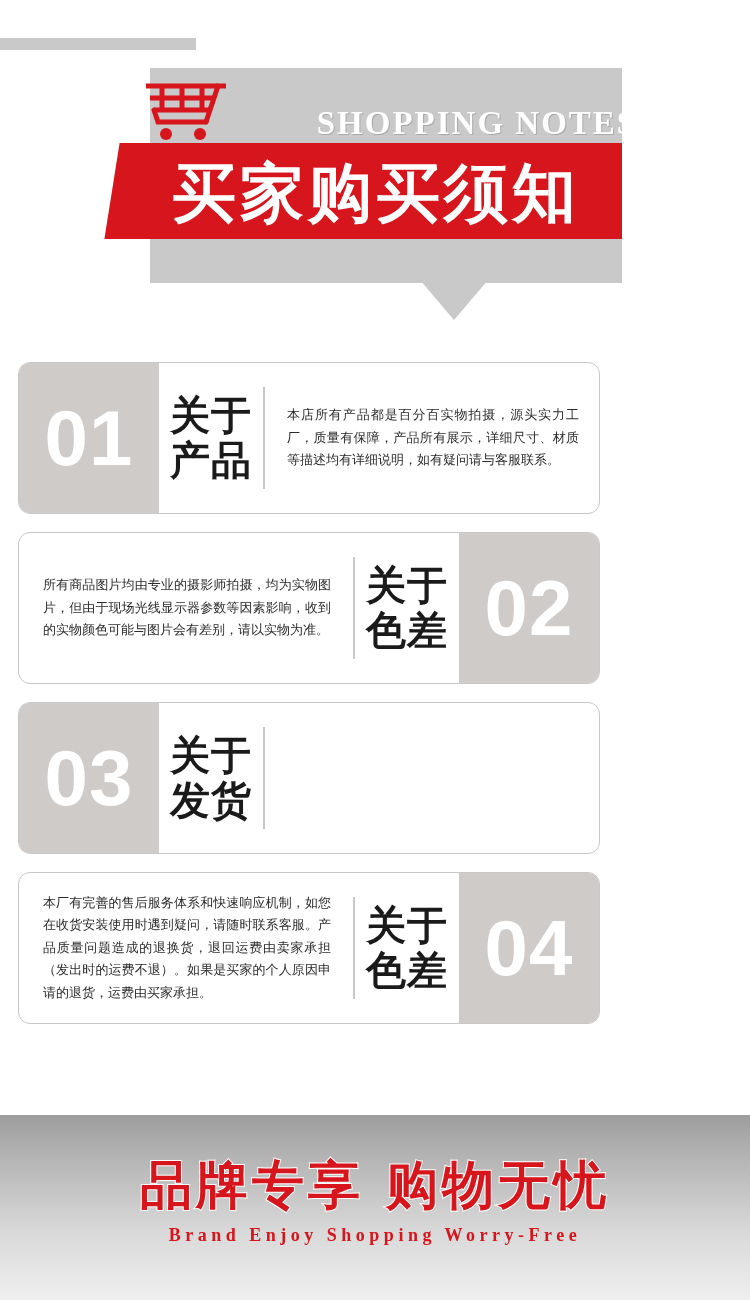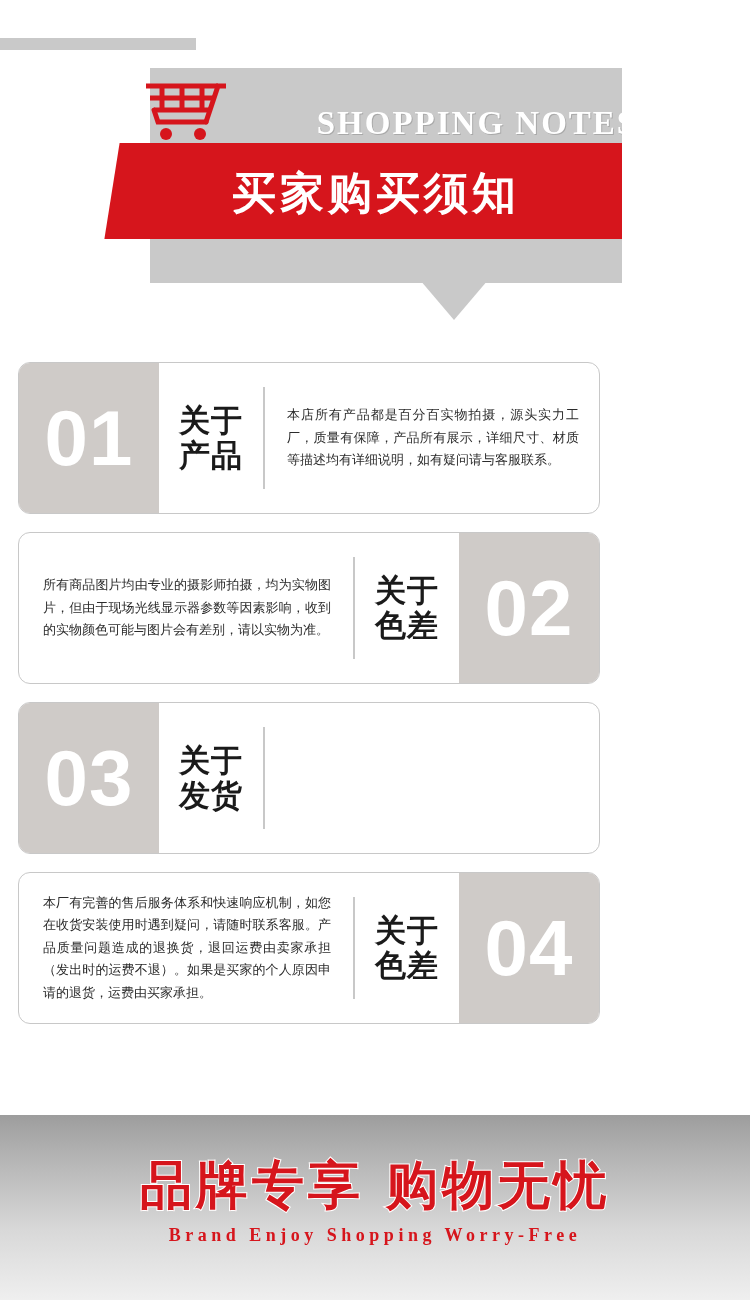--- a/index.html
+++ b/index.html
@@ -74,21 +74,21 @@
     position: absolute;
     left: 112px;
     top: 150px;
     width: 528px;
     height: 86px;
     display: flex;
     align-items: center;
     justify-content: center;
     font-family: "DejaVu Sans", sans-serif;
     font-weight: bold;
-    font-size: 44px;
+    font-size: 64px;
     letter-spacing: 4px;
     color: #ffffff;
   }
   
   .cart {
     position: absolute;
     left: 140px;
     top: 78px;
     width: 86px;
     height: 66px;
@@ -134,21 +134,21 @@
     flex: 0 0 104px;
     display: flex;
     align-items: center;
     justify-content: center;
     padding: 0 6px;
     box-sizing: border-box;
   }
   .title-box .t {
     font-family: "DejaVu Sans", sans-serif;
     font-weight: bold;
-    font-size: 31px;
+    font-size: 40px;
     line-height: 1.12;
     color: #1a1a1a;
     text-align: center;
     letter-spacing: 1px;
   }
   .divider {
     flex: 0 0 2px;
     background: #c8c8c8;
     margin: 24px 0;
   }

